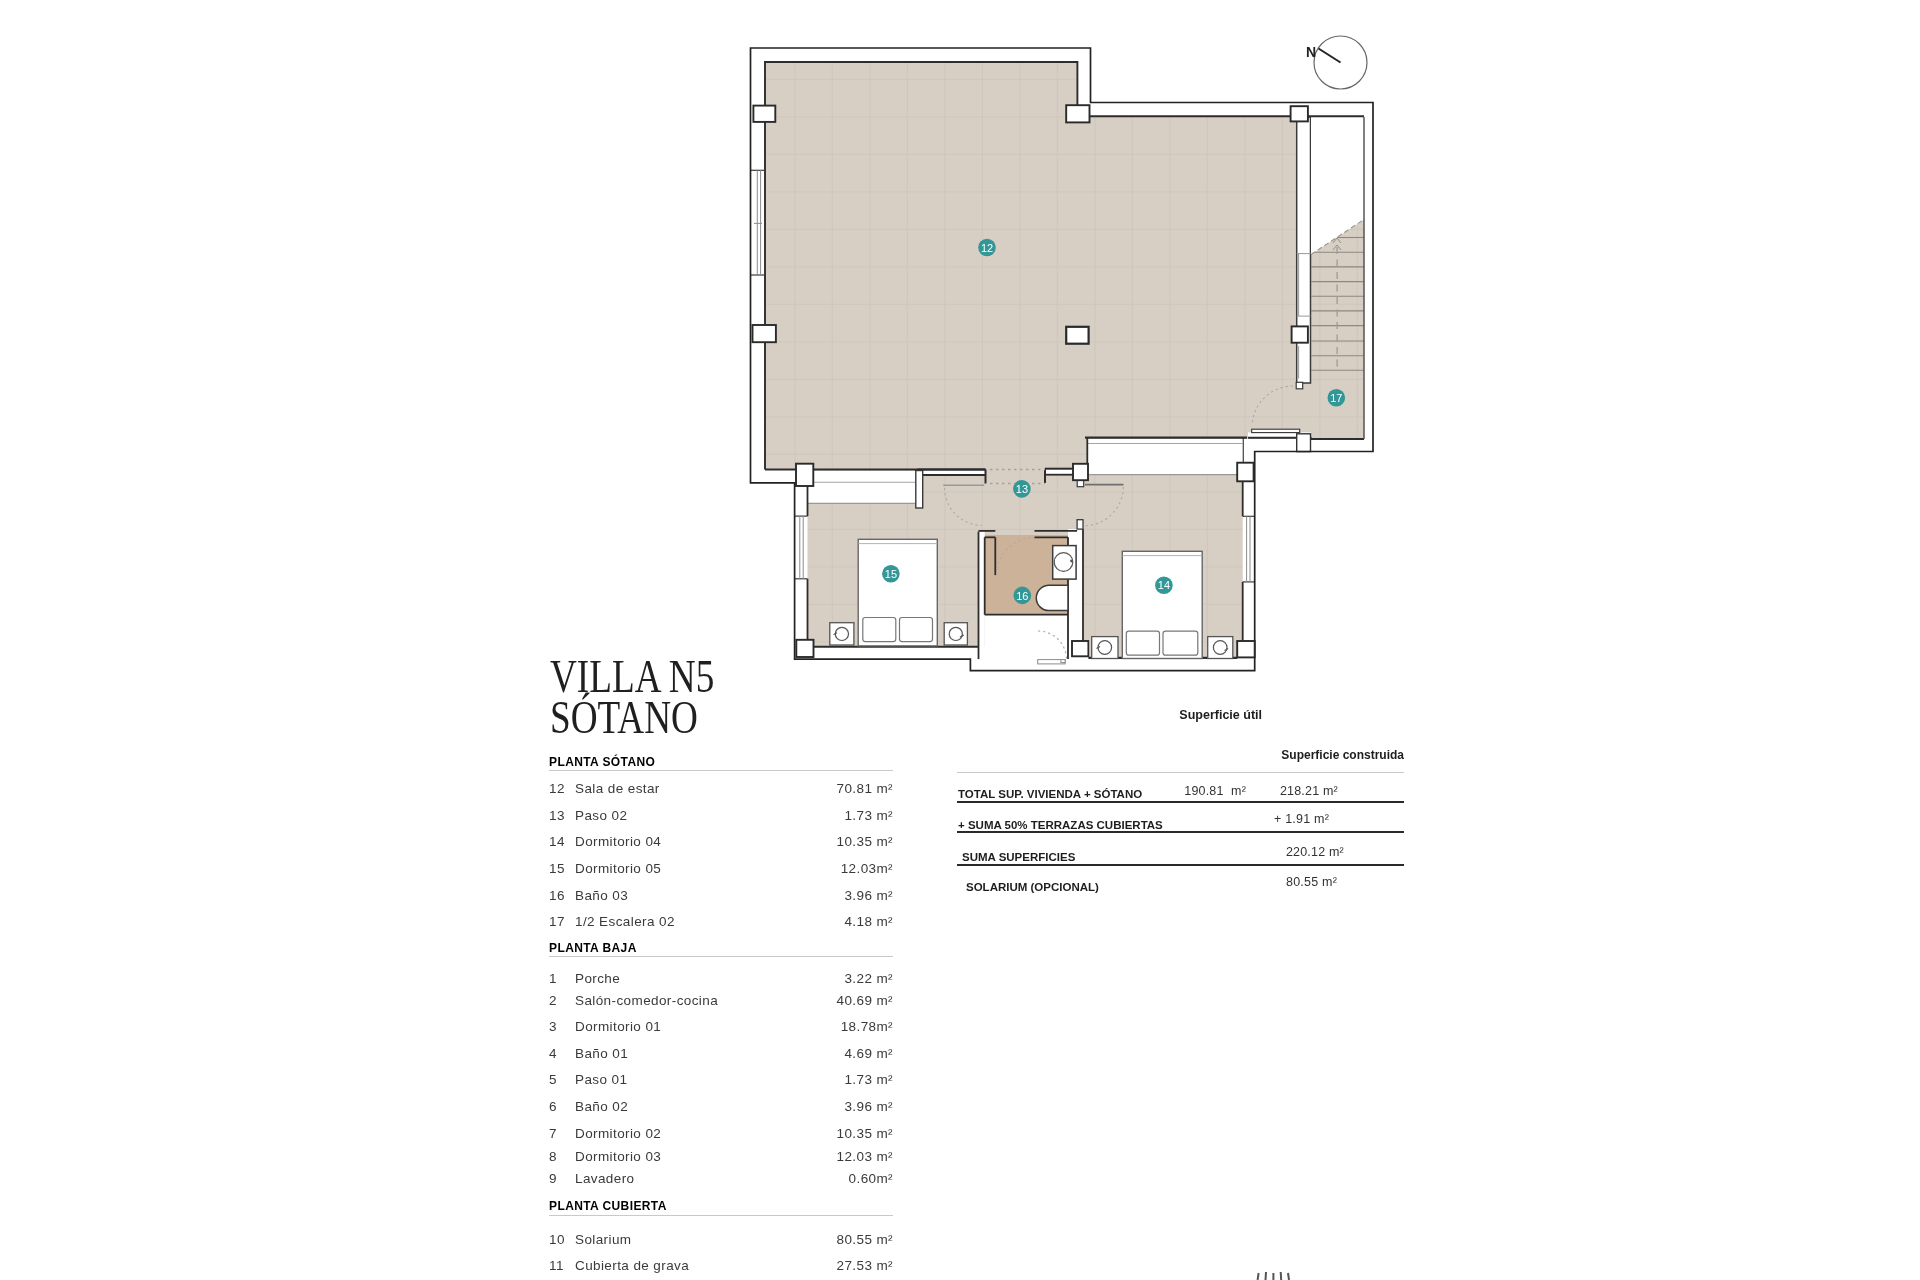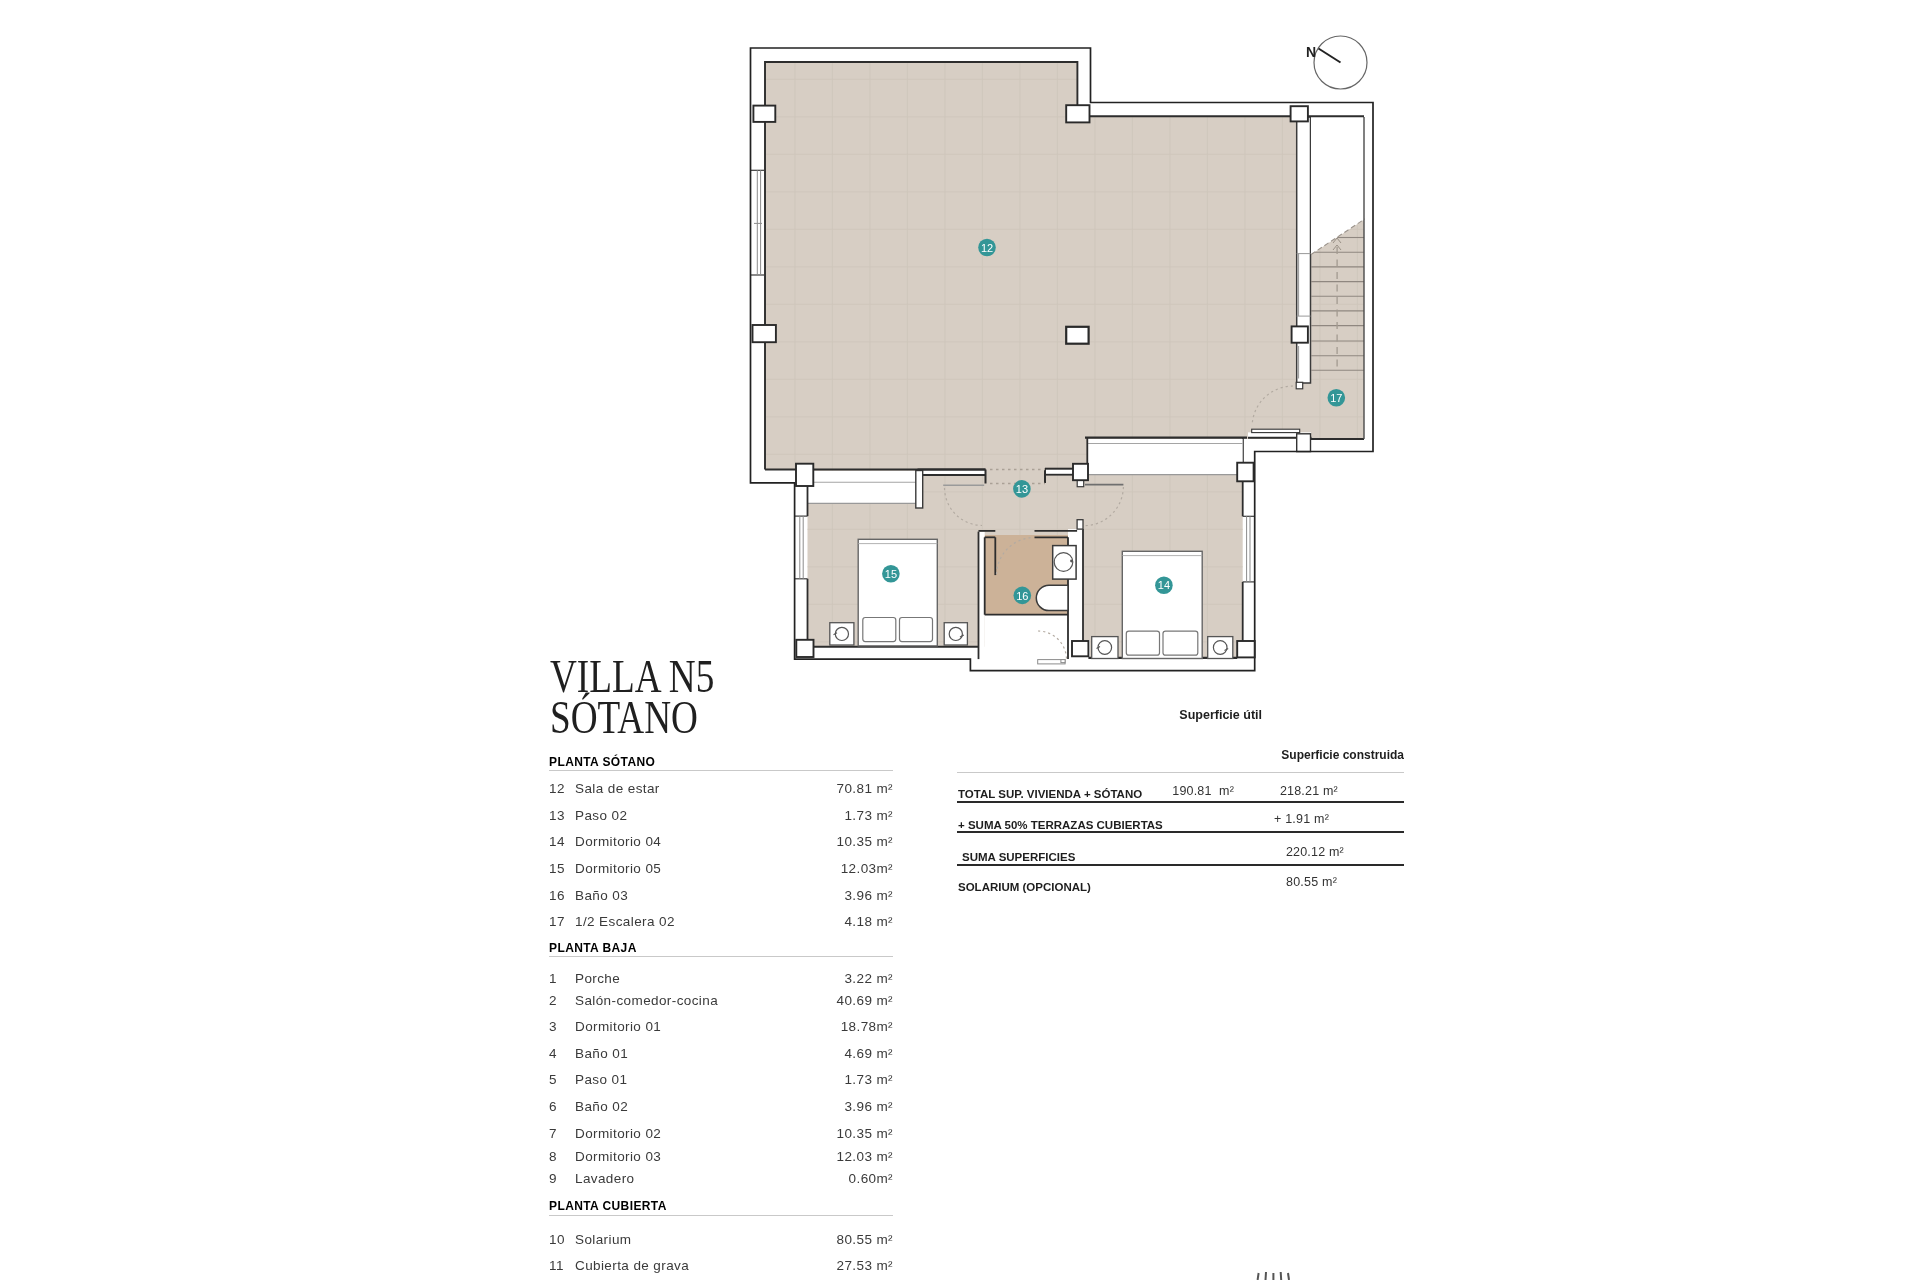--- a/index.html
+++ b/index.html
@@ -476,27 +476,27 @@
 </div>
 
 <div class="abs" style="left:957px;top:0;width:447px;">
 
   <div class="rt-lab abs" style="top:708px;right:142px;font-size:12.5px;">Superficie útil</div>
 
   <div class="rt-lab abs" style="top:748px;right:0px;font-size:12px;">Superficie construida</div>
   <div class="rline" style="top:772px;left:0;width:447px;"></div>
 
   <div class="rt-lab abs" style="top:788px;left:1px;">TOTAL SUP. VIVIENDA + SÓTANO</div>
-  <div class="rt-val abs" style="top:784px;right:170px;">190.81&nbsp; m²</div>
+  <div class="rt-val abs" style="top:784px;right:158px;">190.81&nbsp; m²</div>
   <div class="rt-val abs" style="top:784px;right:66px;">218.21 m²</div>
   <div class="dline" style="top:801px;left:0;width:447px;"></div>
 
   <div class="rt-lab abs" style="top:819px;left:1px;">+ SUMA 50% TERRAZAS CUBIERTAS</div>
   <div class="rt-val abs" style="top:812px;right:75px;margin-left:24px;">+ 1.91 m²</div>
   <div class="dline" style="top:831px;left:0;width:447px;"></div>
 
   <div class="rt-lab abs" style="top:851px;left:5px;">SUMA SUPERFICIES</div>
   <div class="rt-val abs" style="top:845px;right:60px;">220.12 m²</div>
   <div class="dline" style="top:864px;left:0;width:447px;"></div>
 
-  <div class="rt-lab abs" style="top:881px;left:1px;">SOLARIUM (OPCIONAL)</div>
+  <div class="rt-lab abs" style="top:881px;left:9px;">SOLARIUM (OPCIONAL)</div>
   <div class="rt-val abs" style="top:875px;right:67px;">80.55 m²</div>
 </div>
 
 </body></html>

